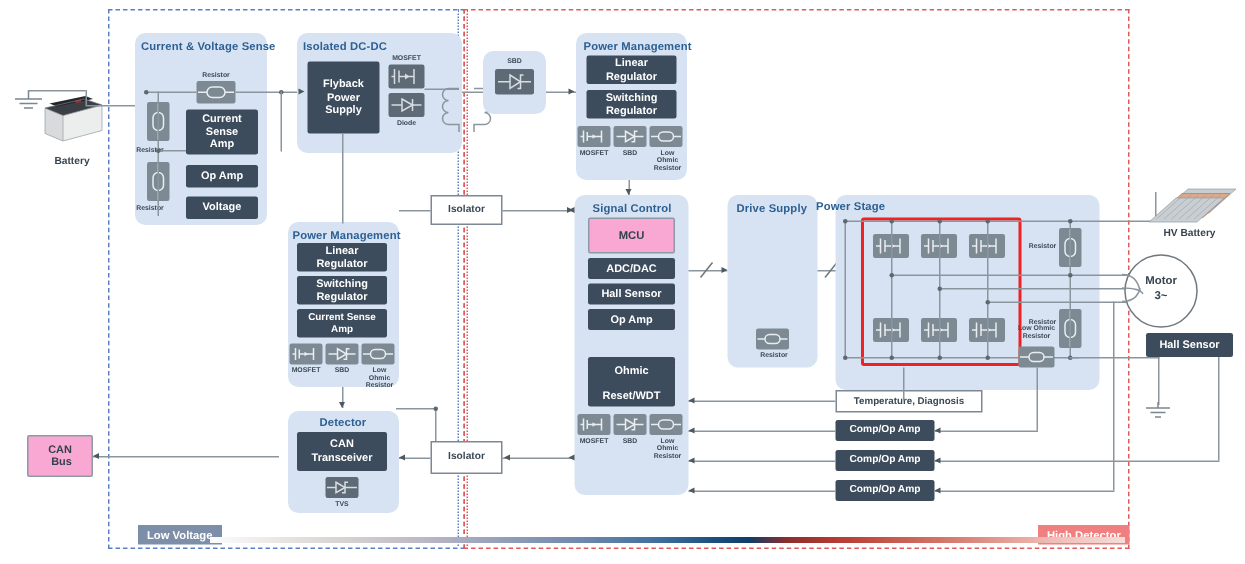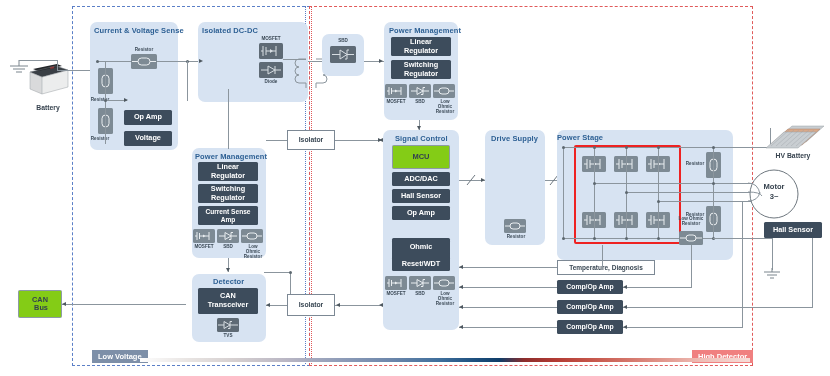--- a/index.html
+++ b/index.html
@@ -37,21 +37,21 @@
     font-size:7.3px;
     display:flex;align-items:center;justify-content:center;
     text-align:center;
     border-radius:1.5px;
     line-height:1.18;
     box-sizing:border-box;
     padding:1px;
   }
   .white-box{
     position:absolute;
-    background:#84cc16;
+    background:#f9a8d4;
     border:1px solid #8d9aa6;
     color:#33414f;
     font-weight:bold;
     font-size:7.3px;
     display:flex;align-items:center;justify-content:center;
     text-align:right;
     border-radius:1.5px;
     box-sizing:border-box;
     line-height:1.15;
   }
@@ -204,26 +204,32 @@
         <line x1="7.5" y1="19" x2="7.5" y2="25" stroke="#e9edf0" stroke-width="1"></line>
       </svg>
   </div>
   <div class="sym-label" style="left:84px;top:136px;width:32px;">Resistor</div>
 
   <div class="wire-v" style="left:105px;top:61px;height:83px;"></div>
   <div class="wire-h" style="left:105px;top:100px;width:22px;"></div>
   <div class="dot" style="left:104px;top:98.5px;"></div>
   <div class="arrow r" style="left:124px;top:97.5px;"></div>
 
+  <div class="dark-box" style="left:124px;top:73px;width:48px;height:30px;white-space:pre-line;">Current
+Sense
+Amp</div>
   <div class="dark-box" style="left:124px;top:110px;width:48px;height:15px;">Op Amp</div>
   <div class="dark-box" style="left:124px;top:131px;width:48px;height:15px;">Voltage</div>
 
   <div class="panel" style="left:198px;top:22px;width:110px;height:80px;"></div>
   <div class="panel-title" style="left:202px;top:26px;">Isolated DC-DC</div>
 
+  <div class="dark-box" style="left:205px;top:41px;width:48px;height:48px;white-space:pre-line;">Flyback
+Power
+Supply</div>
 
   <div class="sym-label" style="left:256px;top:36px;width:30px;">MOSFET</div>
   <div class="sym dark" style="left:259px;top:43px;width:24px;height:16px;">
     <svg viewBox="0 0 24 16">
         <line x1="4" y1="3" x2="4" y2="13" stroke="#d7dde2" stroke-width="1"></line>
         <line x1="7" y1="4" x2="7" y2="12" stroke="#d7dde2" stroke-width="1"></line>
         <line x1="7" y1="8" x2="17" y2="8" stroke="#d7dde2" stroke-width="1"></line>
         <line x1="2" y1="8" x2="4" y2="8" stroke="#d7dde2" stroke-width="1"></line>
         <polygon points="11,6 14,8 11,10" fill="#d7dde2"></polygon>
         <line x1="17" y1="3" x2="17" y2="13" stroke="#d7dde2" stroke-width="1"></line>
@@ -442,21 +448,21 @@
   </div>
   <div class="sym-label" style="left:502px;top:234px;width:28px;">Resistor</div>
 
   <div class="wire-h" style="left:545px;top:180px;width:18px;"></div>
   <svg class="abs" style="left:547px;top:172px;width:14px;height:16px;">
     <line x1="3" y1="13" x2="11" y2="3" stroke="#6d777f" stroke-width="1"></line>
   </svg>
   <div class="arrow r" style="left:559px;top:177.5px;"></div>
 
   <div class="panel" style="left:557px;top:130px;width:176px;height:130px;"></div>
-  <div class="panel-title" style="left:557px;top:133px;">Power Stage</div>
+  <div class="panel-title" style="left:544px;top:133px;">Power Stage</div>
 
   <div class="hl-rect" style="left:574px;top:145px;width:103px;height:95px;"></div>
 
   <div class="wire-h" style="left:563px;top:147px;width:156px;"></div>
   <div class="wire-h" style="left:563px;top:238px;width:156px;"></div>
   <div class="wire-v" style="left:563px;top:147px;height:91px;"></div>
   <div class="dot" style="left:562px;top:145.5px;"></div>
   <div class="dot" style="left:562px;top:236.5px;"></div>
 
   <div class="sym" style="left:582px;top:156px;width:24px;height:16px;">

